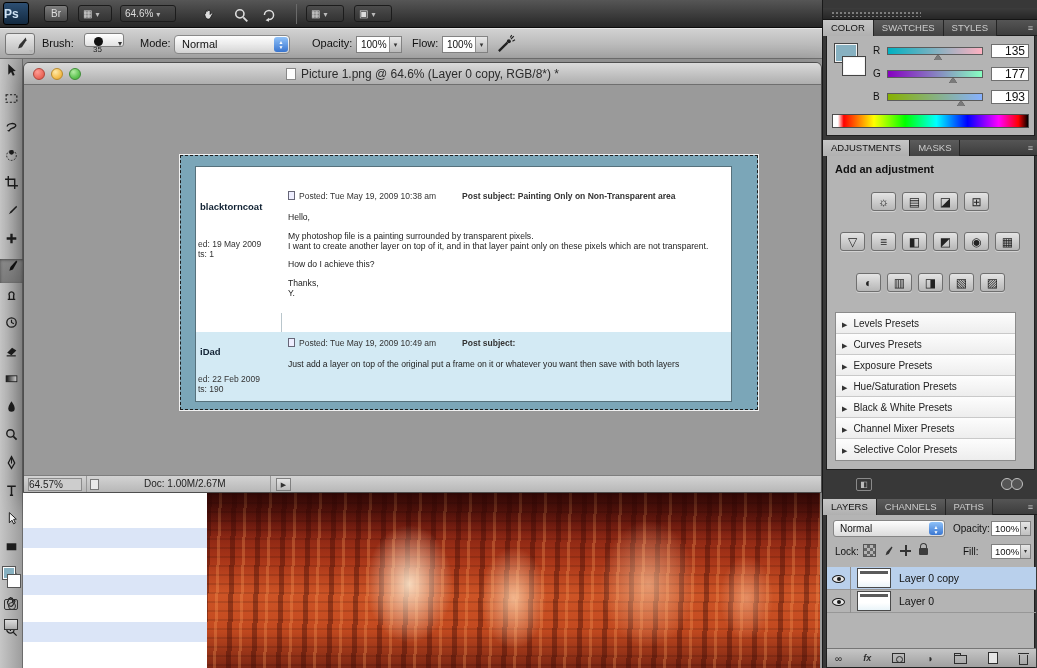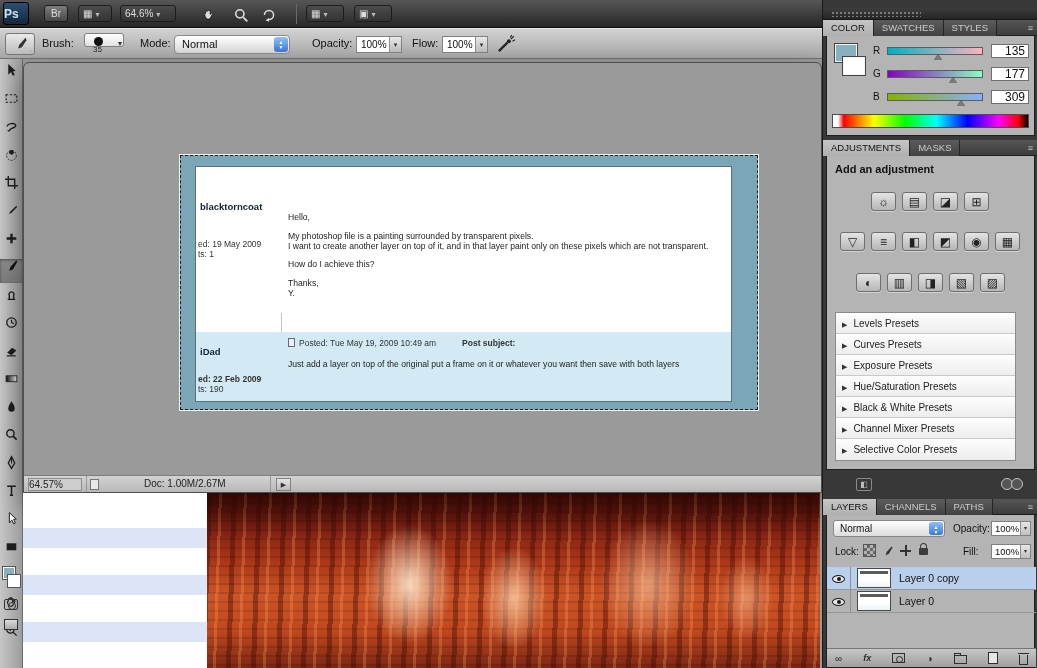--- a/index.html
+++ b/index.html
@@ -343,43 +343,50 @@
           <path d="M4.5,6 L7.5,6 M6,4.5 L6,7.5 M8.6,8.6 L11.8,11.8" stroke="#1d1d1d" stroke-width="1.1"></path>
         </svg>
       </div>
     <div class="fgswatch"></div>
     <div class="bgswatch"></div>
     <div class="qmask"></div>
     <div class="scrmode"></div>
   </div>
 
   <div class="abs docwin">
+    <div class="titlebar">
+      <span class="light red"></span>
+      <span class="light yellow"></span>
+      <span class="light green"></span>
+      <div class="doc-title"><span class="pgic"></span><span>Picture 1.png @ 64.6% (Layer 0 copy, RGB/8*) *</span></div>
+    </div>
 
     <div class="doccontent">
 
       <div class="abs paste" style="left:156px;top:70px;">
         <div class="forum">
           <div class="f-leftcol"></div>
 
           <div class="post1">
             <div class="author" style="top:16px;">blacktorncoat</div>
             <div class="smalltxt" style="top:54px;">ed: 19 May 2009</div>
             <div class="smalltxt" style="top:64px;">ts: 1</div>
+            <div class="meta"><span class="pic"></span><span>Posted: Tue May 19, 2009 10:38 am</span><b>Post subject: Painting Only on Non-Transparent area</b></div>
             <div class="bodyline" style="top:27px;">Hello,</div>
             <div class="bodyline" style="top:46px;">My photoshop file is a painting surrounded by transparent pixels.</div>
             <div class="bodyline" style="top:56px;">I want to create another layer on top of it, and in that layer paint only on these pixels which are not transparent.</div>
             <div class="bodyline" style="top:74px;">How do I achieve this?</div>
             <div class="bodyline" style="top:93px;">Thanks,</div>
             <div class="bodyline" style="top:103px;">Y.</div>
           </div>
 
 
           <div class="post2">
             <div class="author" style="top:14px;">iDad</div>
-            <div class="smalltxt" style="top:42px;font-weight:bold;">ed: 22 Feb 2009</div>
+            <div class="smalltxt" style="top:42px;">ed: 22 Feb 2009</div>
             <div class="smalltxt" style="top:52px;">ts: 190</div>
             <div class="meta"><span class="pic"></span><span>Posted: Tue May 19, 2009 10:49 am</span><b>Post subject:</b></div>
             <div class="bodyline" style="top:27px;">Just add a layer on top of the original put a frame on it or whatever you want then save with both layers</div>
           </div>
         </div>
       </div>
     </div>
 
     <div class="statusbar">
       <div class="zoomfield">64.57%</div>
@@ -423,21 +430,21 @@
       <div class="chrow" style="top:31px;">
         <span class="chlabel">G</span>
         <div class="chtrack" style="background:linear-gradient(to right,#8700c1,#87ffc1);"></div>
         <div class="chthumb" style="left:122px;"></div>
         <div class="chval">177</div>
       </div>
       <div class="chrow" style="top:54px;">
         <span class="chlabel">B</span>
         <div class="chtrack" style="background:linear-gradient(to right,#87b100,#87b1ff);"></div>
         <div class="chthumb" style="left:130px;"></div>
-        <div class="chval">309</div>
+        <div class="chval">193</div>
       </div>
       <div class="spectrum"></div>
     </div>
 
     <div class="tabbar" style="top:140px;">
       <div class="tab active">ADJUSTMENTS</div>
       <div class="tab">MASKS</div>
       <div class="tab-menu">≡</div>
     </div>
     <div class="pbody" style="top:156px;height:314px;">

